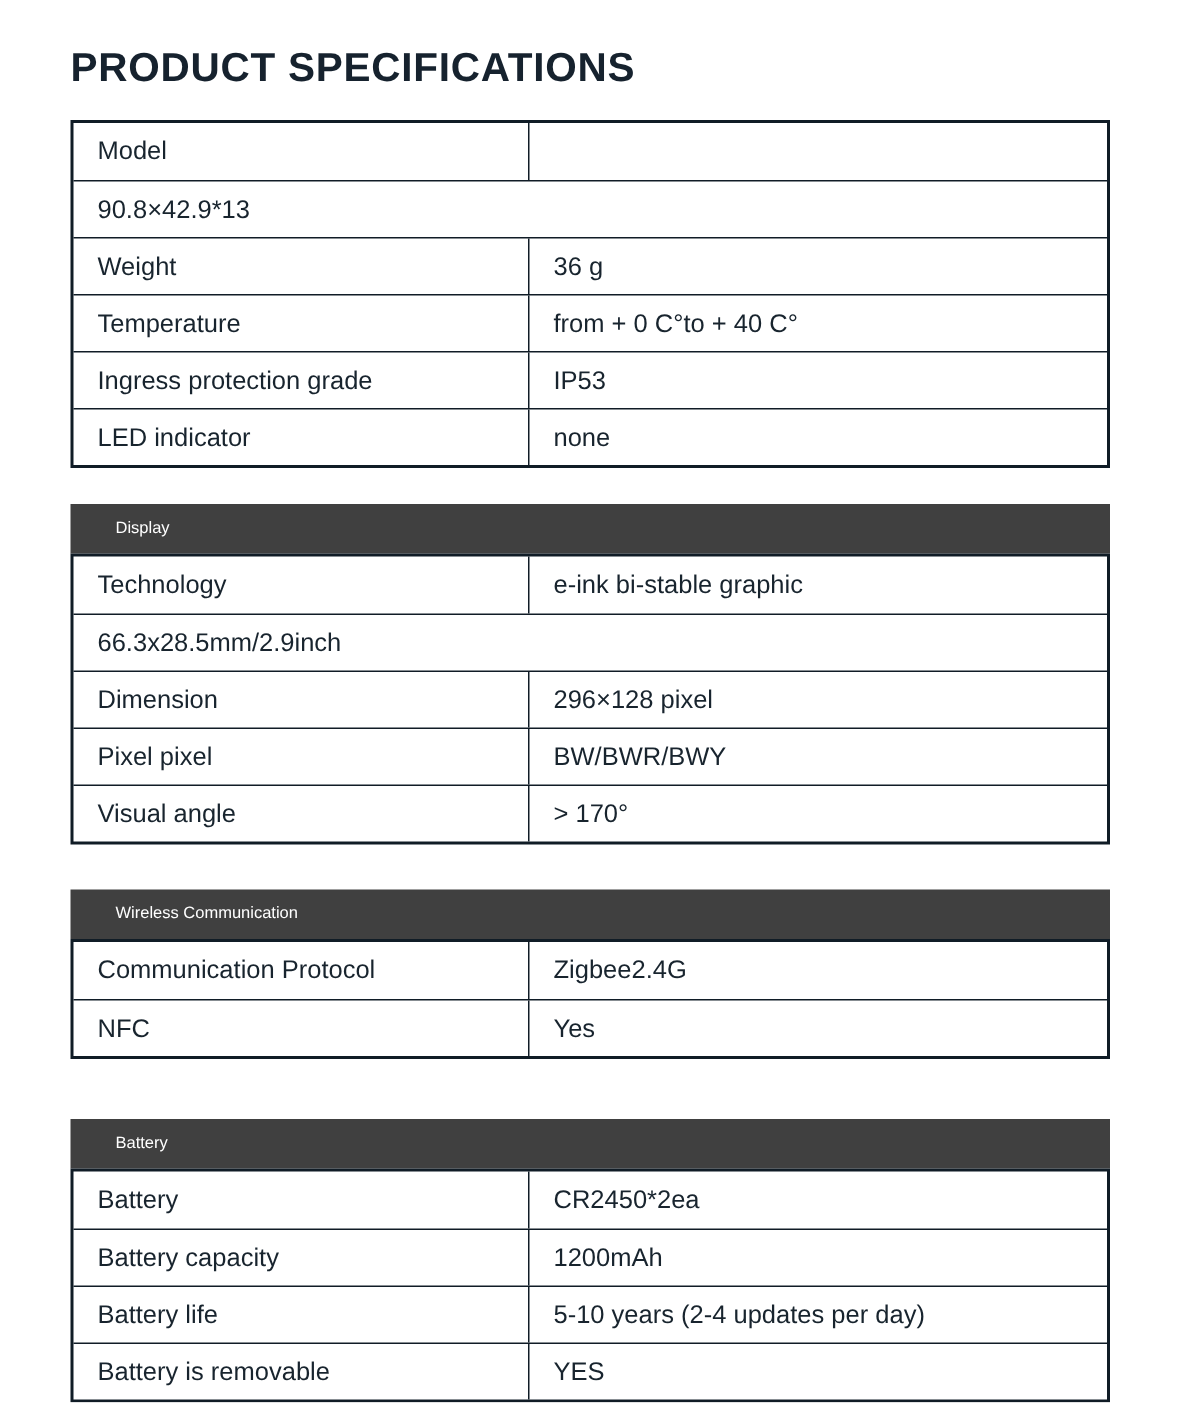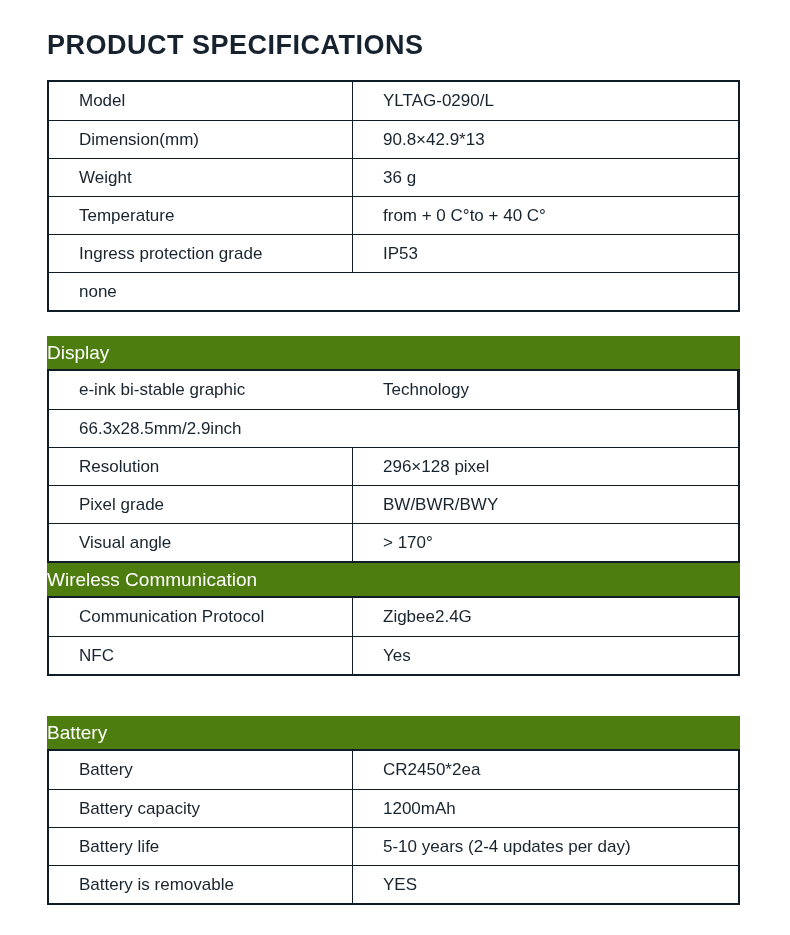--- a/index.html
+++ b/index.html
@@ -26,50 +26,51 @@
     letter-spacing: 0.5px;
   }
 
   .spec-section {
     margin: 0 47px;
     width: 693px;
   }
 
   .spec-section.first-table { margin-top: 18px; }
   .spec-section.gap-24 { margin-top: 24px; }
-  .spec-section.gap-30 { }
+  .spec-section.gap-30 { margin-top: 30px; }
   .spec-section.gap-28 { margin-top: 40px; }
 
   .section-header {
     height: 33px;
-    background: #4d7c0f;
+    background: #404040;
     color: #ffffff;
-    font-size: 19px;
+    font-size: 11px;
     line-height: 33px;
+    padding-left: 30px;
     font-weight: normal;
   }
 
   .spec-table {
     border: 2px solid #101c26;
   }
 
   .spec-row {
     display: grid;
     grid-template-columns: 304px 1fr;
     height: 38px;
   }
 
   .spec-row + .spec-row {
     border-top: 1.5px solid #101c26;
   }
 
   .spec-cell {
     display: flex;
     align-items: center;
-    padding-left: 30px;
+    padding-left: 16px;
     font-size: 17px;
     color: #18242e;
     overflow: hidden;
     white-space: nowrap;
   }
 
   .spec-cell.label-cell {
     border-right: 1.5px solid #101c26;
   }
 </style>
@@ -77,60 +78,59 @@
 <body>
 
 <div class="page">
 
   <h1 class="page-title">PRODUCT SPECIFICATIONS</h1>
 
   <div class="spec-section first-table">
     <div class="spec-table">
       <div class="spec-row">
         <div class="spec-cell label-cell">Model</div>
-        <div class="spec-cell value-cell">YLTAG-0290/L</div>
       </div>
       <div class="spec-row">
-        <div class="spec-cell label-cell">Dimension(mm)</div>
         <div class="spec-cell value-cell">90.8×42.9*13</div>
       </div>
       <div class="spec-row">
         <div class="spec-cell label-cell">Weight</div>
         <div class="spec-cell value-cell">36 g</div>
       </div>
       <div class="spec-row">
         <div class="spec-cell label-cell">Temperature</div>
         <div class="spec-cell value-cell">from + 0 C°to + 40 C°</div>
       </div>
       <div class="spec-row">
         <div class="spec-cell label-cell">Ingress protection grade</div>
         <div class="spec-cell value-cell">IP53</div>
       </div>
       <div class="spec-row">
+        <div class="spec-cell label-cell">LED indicator</div>
         <div class="spec-cell value-cell">none</div>
       </div>
     </div>
   </div>
 
   <div class="spec-section gap-24">
     <div class="section-header">Display</div>
     <div class="spec-table">
       <div class="spec-row">
+        <div class="spec-cell label-cell">Technology</div>
         <div class="spec-cell value-cell">e-ink bi-stable graphic</div>
-        <div class="spec-cell label-cell">Technology</div>
       </div>
       <div class="spec-row">
         <div class="spec-cell value-cell">66.3x28.5mm/2.9inch</div>
       </div>
       <div class="spec-row">
-        <div class="spec-cell label-cell">Resolution</div>
+        <div class="spec-cell label-cell">Dimension</div>
         <div class="spec-cell value-cell">296×128 pixel</div>
       </div>
       <div class="spec-row">
-        <div class="spec-cell label-cell">Pixel grade</div>
+        <div class="spec-cell label-cell">Pixel pixel</div>
         <div class="spec-cell value-cell">BW/BWR/BWY</div>
       </div>
       <div class="spec-row">
         <div class="spec-cell label-cell">Visual angle</div>
         <div class="spec-cell value-cell">&gt; 170°</div>
       </div>
     </div>
   </div>
 
   <div class="spec-section gap-30">

